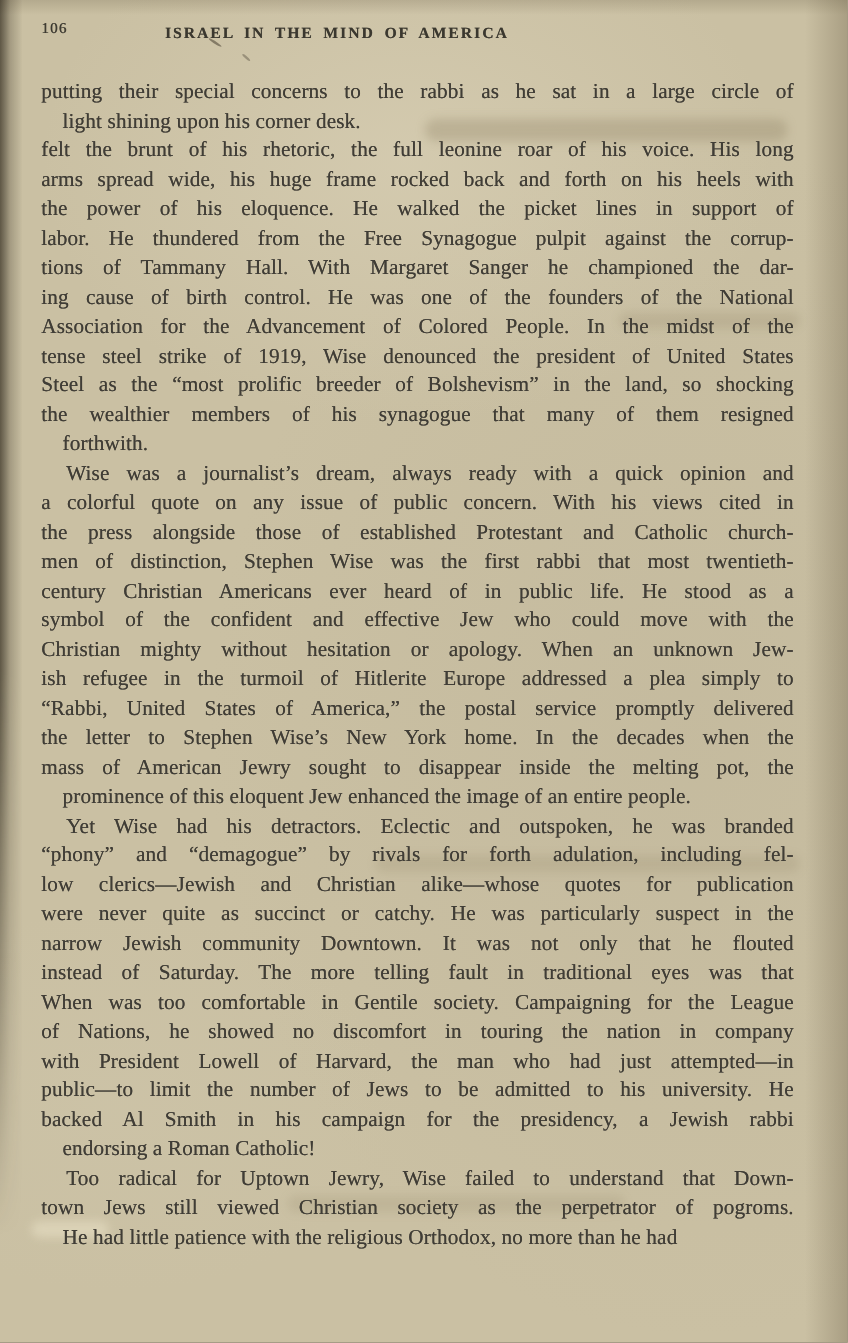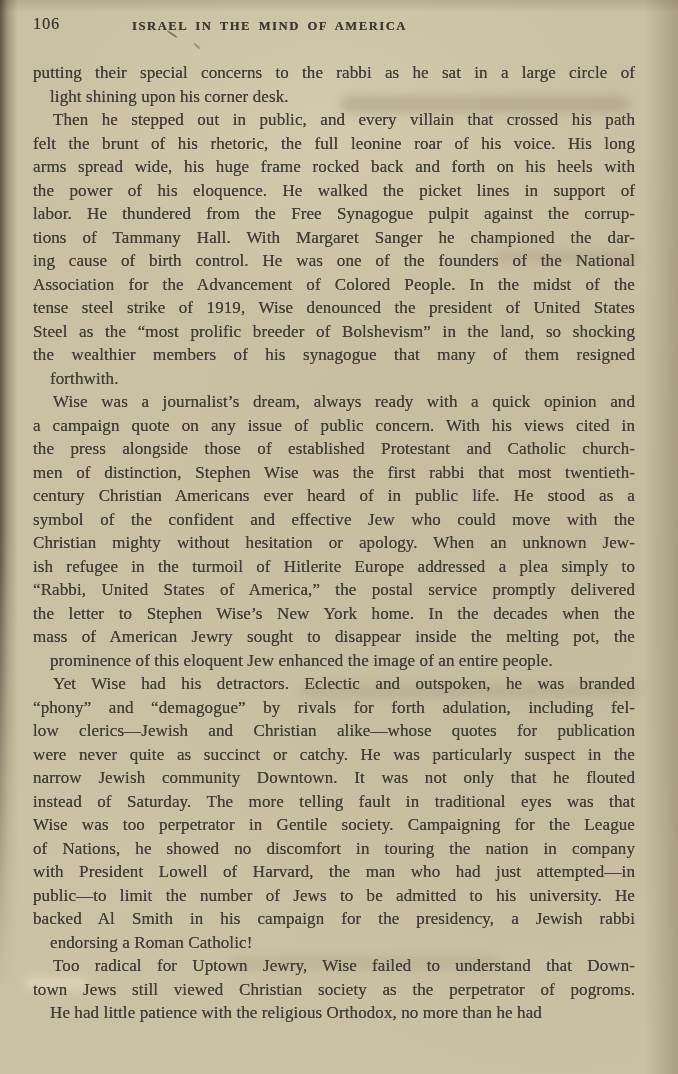--- a/index.html
+++ b/index.html
@@ -37,21 +37,21 @@
   }
   .top-shade {
     position: absolute; left: 0; right: 0; top: 0; height: 12px;
     background: linear-gradient(to bottom, rgba(92,80,56,0.20), rgba(92,80,56,0));
     pointer-events: none;
   }
 
   
   .page-number {
     position: absolute; left: 33px; top: 15px;
-    font-size: 16px; letter-spacing: 1px;
+    font-size: 12px; letter-spacing: 1px;
     color: #3b382f;
     text-shadow: 0.3px 0 0 rgba(59,56,47,0.8);
   }
   .running-title {
     position: absolute; left: 132px; top: 19px;
     font-size: 12.5px; font-weight: bold;
     letter-spacing: 1.6px; word-spacing: 3px;
     color: #3b382f;
     text-shadow: 0.2px 0 0 rgba(59,56,47,0.7);
   }
@@ -113,55 +113,54 @@
     <span class="page-number">106</span>
     <span class="running-title">ISRAEL IN THE MIND OF AMERICA</span>
   </div>
 
   <div class="text-block">
       <div>
         <div class="line">putting their special concerns to the rabbi as he sat in a large circle of</div>
         <div class="line last">light shining upon his corner desk.</div>
       </div>
       <div>
-        <div class="line indent">Then he stepped out in public, and every villain that crossed his path</div>
         <div class="line">felt the brunt of his rhetoric, the full leonine roar of his voice. His long</div>
         <div class="line">arms spread wide, his huge frame rocked back and forth on his heels with</div>
         <div class="line">the power of his eloquence. He walked the picket lines in support of</div>
         <div class="line">labor. He thundered from the Free Synagogue pulpit against the corrup-</div>
         <div class="line">tions of Tammany Hall. With Margaret Sanger he championed the dar-</div>
         <div class="line">ing cause of birth control. He was one of the founders of the National</div>
         <div class="line">Association for the Advancement of Colored People. In the midst of the</div>
         <div class="line">tense steel strike of 1919, Wise denounced the president of United States</div>
         <div class="line">Steel as the “most prolific breeder of Bolshevism” in the land, so shocking</div>
         <div class="line">the wealthier members of his synagogue that many of them resigned</div>
         <div class="line last">forthwith.</div>
       </div>
       <div>
         <div class="line indent">Wise was a journalist’s dream, always ready with a quick opinion and</div>
-        <div class="line">a campaign quote on any issue of public concern. With his views cited in</div>
+        <div class="line">a colorful quote on any issue of public concern. With his views cited in</div>
         <div class="line">the press alongside those of established Protestant and Catholic church-</div>
         <div class="line">men of distinction, Stephen Wise was the first rabbi that most twentieth-</div>
         <div class="line">century Christian Americans ever heard of in public life. He stood as a</div>
         <div class="line">symbol of the confident and effective Jew who could move with the</div>
         <div class="line">Christian mighty without hesitation or apology. When an unknown Jew-</div>
         <div class="line">ish refugee in the turmoil of Hitlerite Europe addressed a plea simply to</div>
         <div class="line">“Rabbi, United States of America,” the postal service promptly delivered</div>
         <div class="line">the letter to Stephen Wise’s New York home. In the decades when the</div>
         <div class="line">mass of American Jewry sought to disappear inside the melting pot, the</div>
         <div class="line last">prominence of this eloquent Jew enhanced the image of an entire people.</div>
       </div>
       <div>
         <div class="line indent">Yet Wise had his detractors. Eclectic and outspoken, he was branded</div>
         <div class="line">“phony” and “demagogue” by rivals for forth adulation, including fel-</div>
         <div class="line">low clerics—Jewish and Christian alike—whose quotes for publication</div>
         <div class="line">were never quite as succinct or catchy. He was particularly suspect in the</div>
         <div class="line">narrow Jewish community Downtown. It was not only that he flouted</div>
         <div class="line">instead of Saturday. The more telling fault in traditional eyes was that</div>
-        <div class="line">Wise was too perpetrator in Gentile society. Campaigning for the League</div>
+        <div class="line">When was too comfortable in Gentile society. Campaigning for the League</div>
         <div class="line">of Nations, he showed no discomfort in touring the nation in company</div>
         <div class="line">with President Lowell of Harvard, the man who had just attempted—in</div>
         <div class="line">public—to limit the number of Jews to be admitted to his university. He</div>
         <div class="line">backed Al Smith in his campaign for the presidency, a Jewish rabbi</div>
         <div class="line last">endorsing a Roman Catholic!</div>
       </div>
       <div>
         <div class="line indent">Too radical for Uptown Jewry, Wise failed to understand that Down-</div>
         <div class="line">town Jews still viewed Christian society as the perpetrator of pogroms.</div>
         <div class="line last">He had little patience with the religious Orthodox, no more than he had</div>

